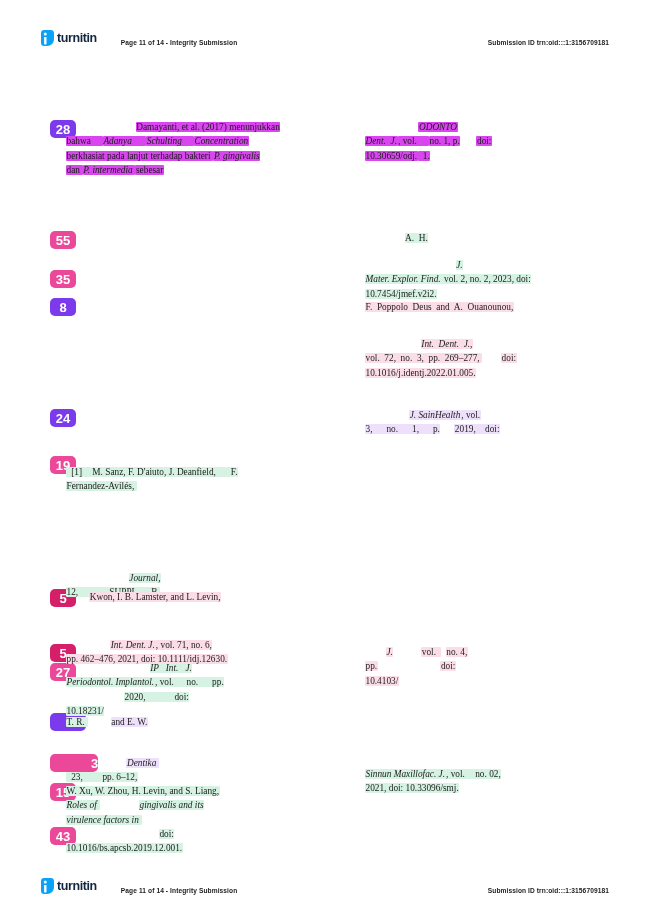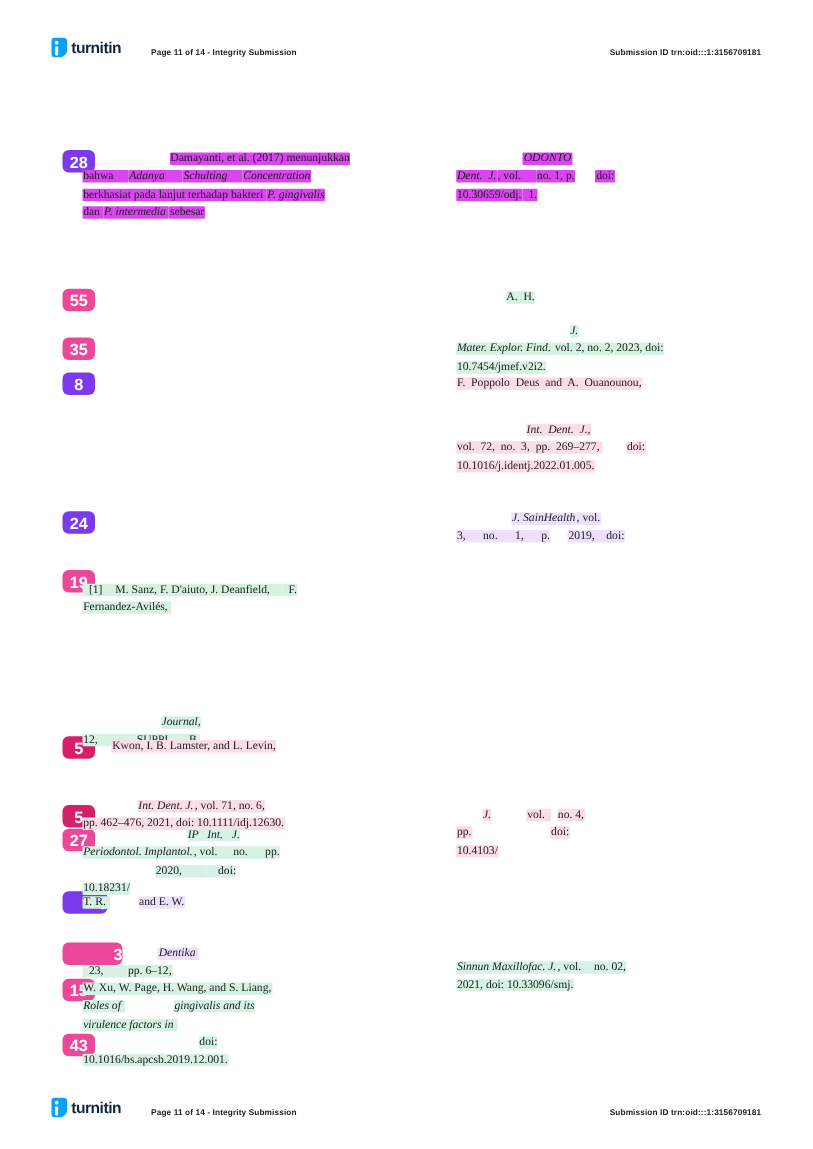--- a/index.html
+++ b/index.html
@@ -183,21 +183,21 @@
           <span class="ln"><span class="hl hl-green">10.18231/</span></span>
         </div>
         <div class="col col-left" style="top: 715px;">
           <span class="ln"><span class="hl hl-green">T. R. </span><span>          </span><span class="hl hl-violet">and E. W.</span></span>
         </div>
         <div class="col col-left" style="top: 756px;">
           <span class="ln"><span>                          </span><span class="hl hl-violet it">Dentika </span></span>
           <span class="ln"><span class="hl hl-green">  23,        </span><span class="hl hl-green">pp. 6–12,</span></span>
         </div>
         <div class="col col-left" style="top: 784px;">
-          <span class="ln"><span class="hl hl-green">W. Xu, W. Page, H. Wang, and S. Liang,</span></span>
+          <span class="ln"><span class="hl hl-green">W. Xu, W. Zhou, H. Levin, and S. Liang,</span></span>
           <span class="ln"><span class="hl hl-green it">Roles of </span><span>                 </span><span class="hl hl-green it">gingivalis and its</span></span>
           <span class="ln"><span class="hl hl-green it">virulence factors in </span></span>
         </div>
         <div class="col col-left" style="top: 827px;">
           <span class="ln"><span>                                        </span><span class="hl hl-green">doi:</span></span>
           <span class="ln"><span class="hl hl-green">10.1016/bs.apcsb.2019.12.001.</span></span>
         </div>
       </div>
     <div id="right-col-layer">
         <div class="col col-right" style="top: 120px;">

